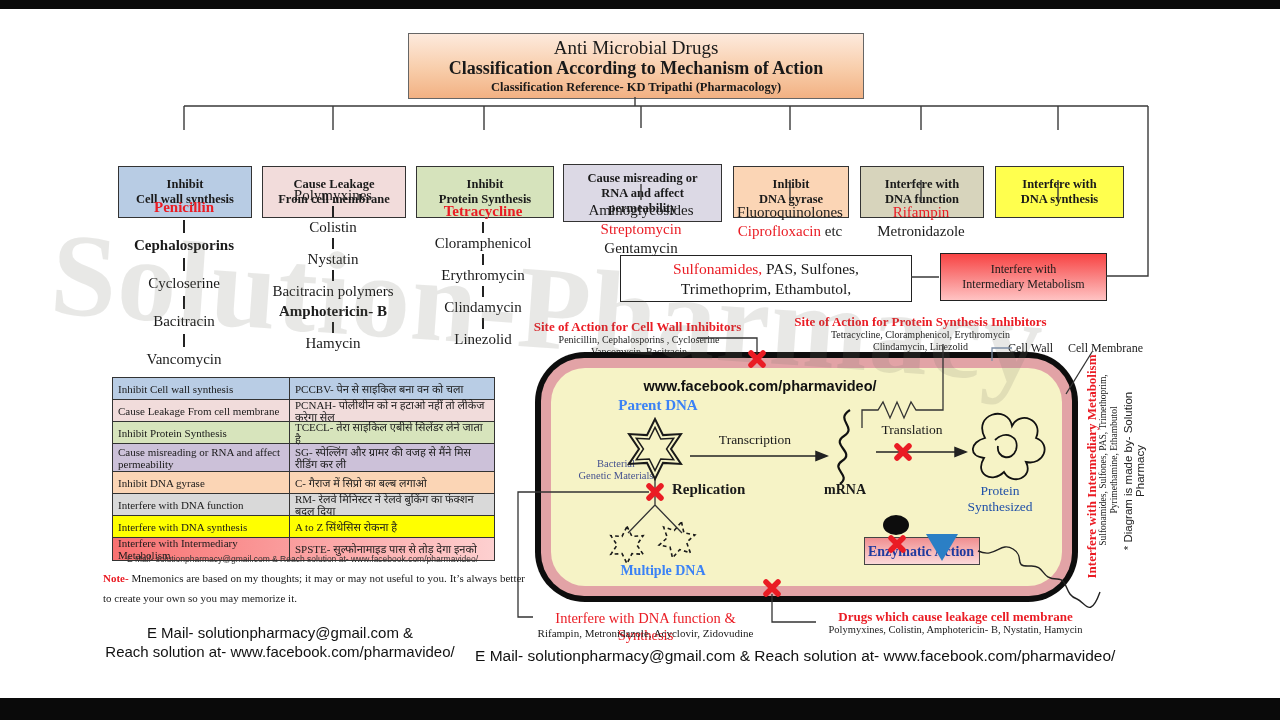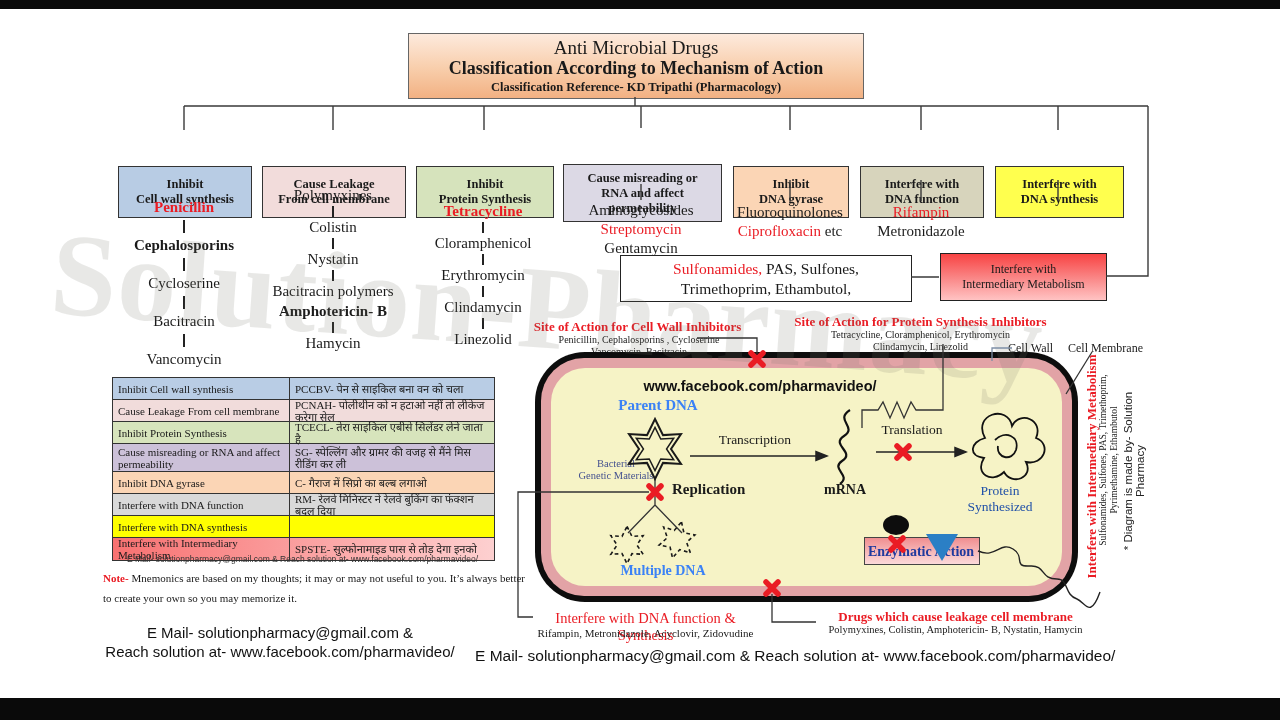--- a/index.html
+++ b/index.html
@@ -164,20 +164,21 @@
     <div class="mrow" style="background:#fbd5b5;height:21px;">
       <div class="mcl">Inhibit DNA gyrase</div>
       <div class="mcr">C- गैराज में सिप्रो का बल्ब लगाओ</div>
     </div>
     <div class="mrow" style="background:#d9d9d9;height:21px;">
       <div class="mcl">Interfere with DNA function</div>
       <div class="mcr">RM- रेलवे मिनिस्टर ने रेलवे बुकिंग का फंक्शन बदल दिया</div>
     </div>
     <div class="mrow" style="background:#ffff00;height:21px;">
       <div class="mcl">Interfere with DNA synthesis</div>
+      <div class="mcr">A to Z सिंथेसिस रोकना है</div>
     </div>
     <div class="mrow" style="background:linear-gradient(90deg,#f87171,#fdd0d0);height:22px;">
       <div class="mcl">Interfere with Intermediary Metabolism</div>
       <div class="mcr">SPSTE- सुल्फोनामाइड पास से तोड़ देगा इनको</div>
     </div>
   </div>
   <div class="abs ctr sans" style="left:112px;top:554px;width:381px;font-size:8.5px;color:#333;">E Mail- solutionpharmacy@gmail.com &amp; Reach solution at- www.facebook.com/pharmavideo/</div>
 
   <div class="abs" style="left:103px;top:568px;width:422px;font-size:11px;line-height:20px;text-align:justify;">
     <span class="red b">Note-</span><span> Mnemonics are based on my thoughts; it may or may not useful to you. It’s always better to create your own so you may memorize it.</span>

